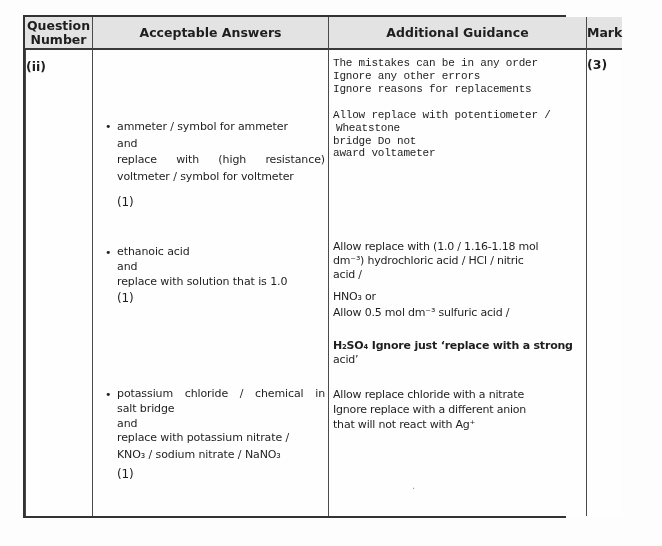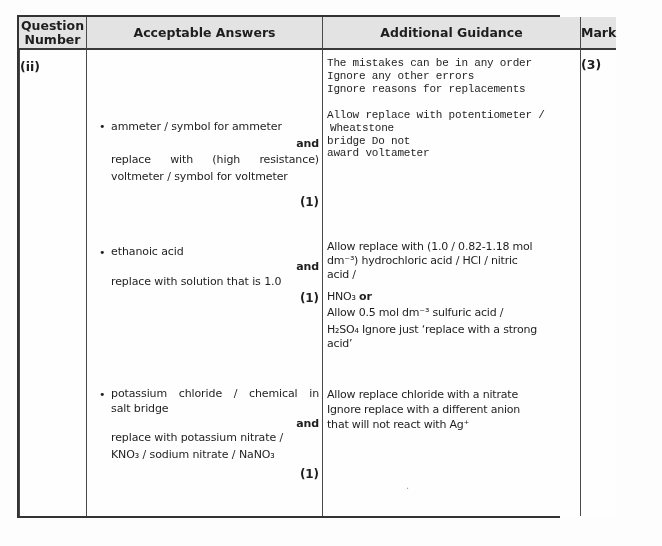--- a/index.html
+++ b/index.html
@@ -6,21 +6,21 @@
   html, body { width: 662px; height: 546px; }
   body {
     background: #fdfdfd;
     font-family: "DejaVu Sans", sans-serif;
     color: #1e1e1e;
     position: relative;
     overflow: hidden;
   }
   .ms-table {
     position: absolute;
-    left: 17px; top: 15px;
+    left: 23px; top: 15px;
     width: 543px; height: 503px;
     border: 2px solid #333;
     background: #fefefe;
     display: grid;
     grid-template-columns: 67px 236px 258px 1fr;
     grid-template-rows: 33px 1fr;
   }
   .th, .td { border-left: 1px solid #4a4a4a; position: relative; }
   .th:first-child, .td:first-child { border-left: none; }
   .th {
@@ -44,32 +44,32 @@
   .bullet {
     position: absolute; left: 0; top: 0;
     font-size: 11px; line-height: 16.5px;
   }
   .ans-lines { margin-left: 12px; width: 208px; }
   .ans-lines .line {
     font-size: 11px; line-height: 16.5px; letter-spacing: -0.1px;
     white-space: nowrap;
   }
   .lh15 .line { line-height: 14.8px; }
-  .bold { font-weight: bold; text-align: right; }
+  .bold { font-weight: normal; }
   .just {
     white-space: normal !important;
     text-align: justify;
     text-align-last: justify;
   }
   .mark-label { font-size: 12px !important; }
   .mt9 { margin-top: 9px; }
   .mt4 { margin-top: 4px; }
   .mt2 { margin-top: 2px; }
   .mt8 { margin-top: 8px; }
-  .mt3 { margin-top: 3px; }
+  .mt3 { margin-top: 19px; font-weight: bold; }
 
   
   .guid-block { position: absolute; left: 4px; width: 252px; }
   .guid-block .line {
     font-size: 11px; letter-spacing: -0.2px; white-space: nowrap;
   }
   .g-lh128 .line { line-height: 12.8px; font-family: Liberation Mono, monospace; }
   .g-lh14  .line { line-height: 14px; }
   .g-lh15  .line { line-height: 15px; }
   .indent1 { padding-left: 3px; }
@@ -147,21 +147,21 @@
     </div>
 
     <div class="guid-block g-lh128" style="top:59px">
       <div class="line">Allow replace with potentiometer /</div>
       <div class="line indent1">Wheatstone</div>
       <div class="line">bridge Do not</div>
       <div class="line">award voltameter</div>
     </div>
 
     <div class="guid-block g-lh14" style="top:190px">
-      <div class="line">Allow replace with (1.0 / 0.82-1.18 mol</div>
+      <div class="line">Allow replace with (1.0 / 1.16-1.18 mol</div>
       <div class="line">dm⁻³) hydrochloric acid / HCl / nitric</div>
       <div class="line">acid /</div>
       <div class="line mt8"><span>HNO₃ </span><span class="bold">or</span></div>
       <div class="line mt2">Allow 0.5 mol dm⁻³ sulfuric acid /</div>
       <div class="line mt3">H₂SO₄ Ignore just ‘replace with a strong</div>
       <div class="line">acid’</div>
     </div>
 
     <div class="guid-block g-lh15" style="top:337px">
       <div class="line">Allow replace chloride with a nitrate</div>

